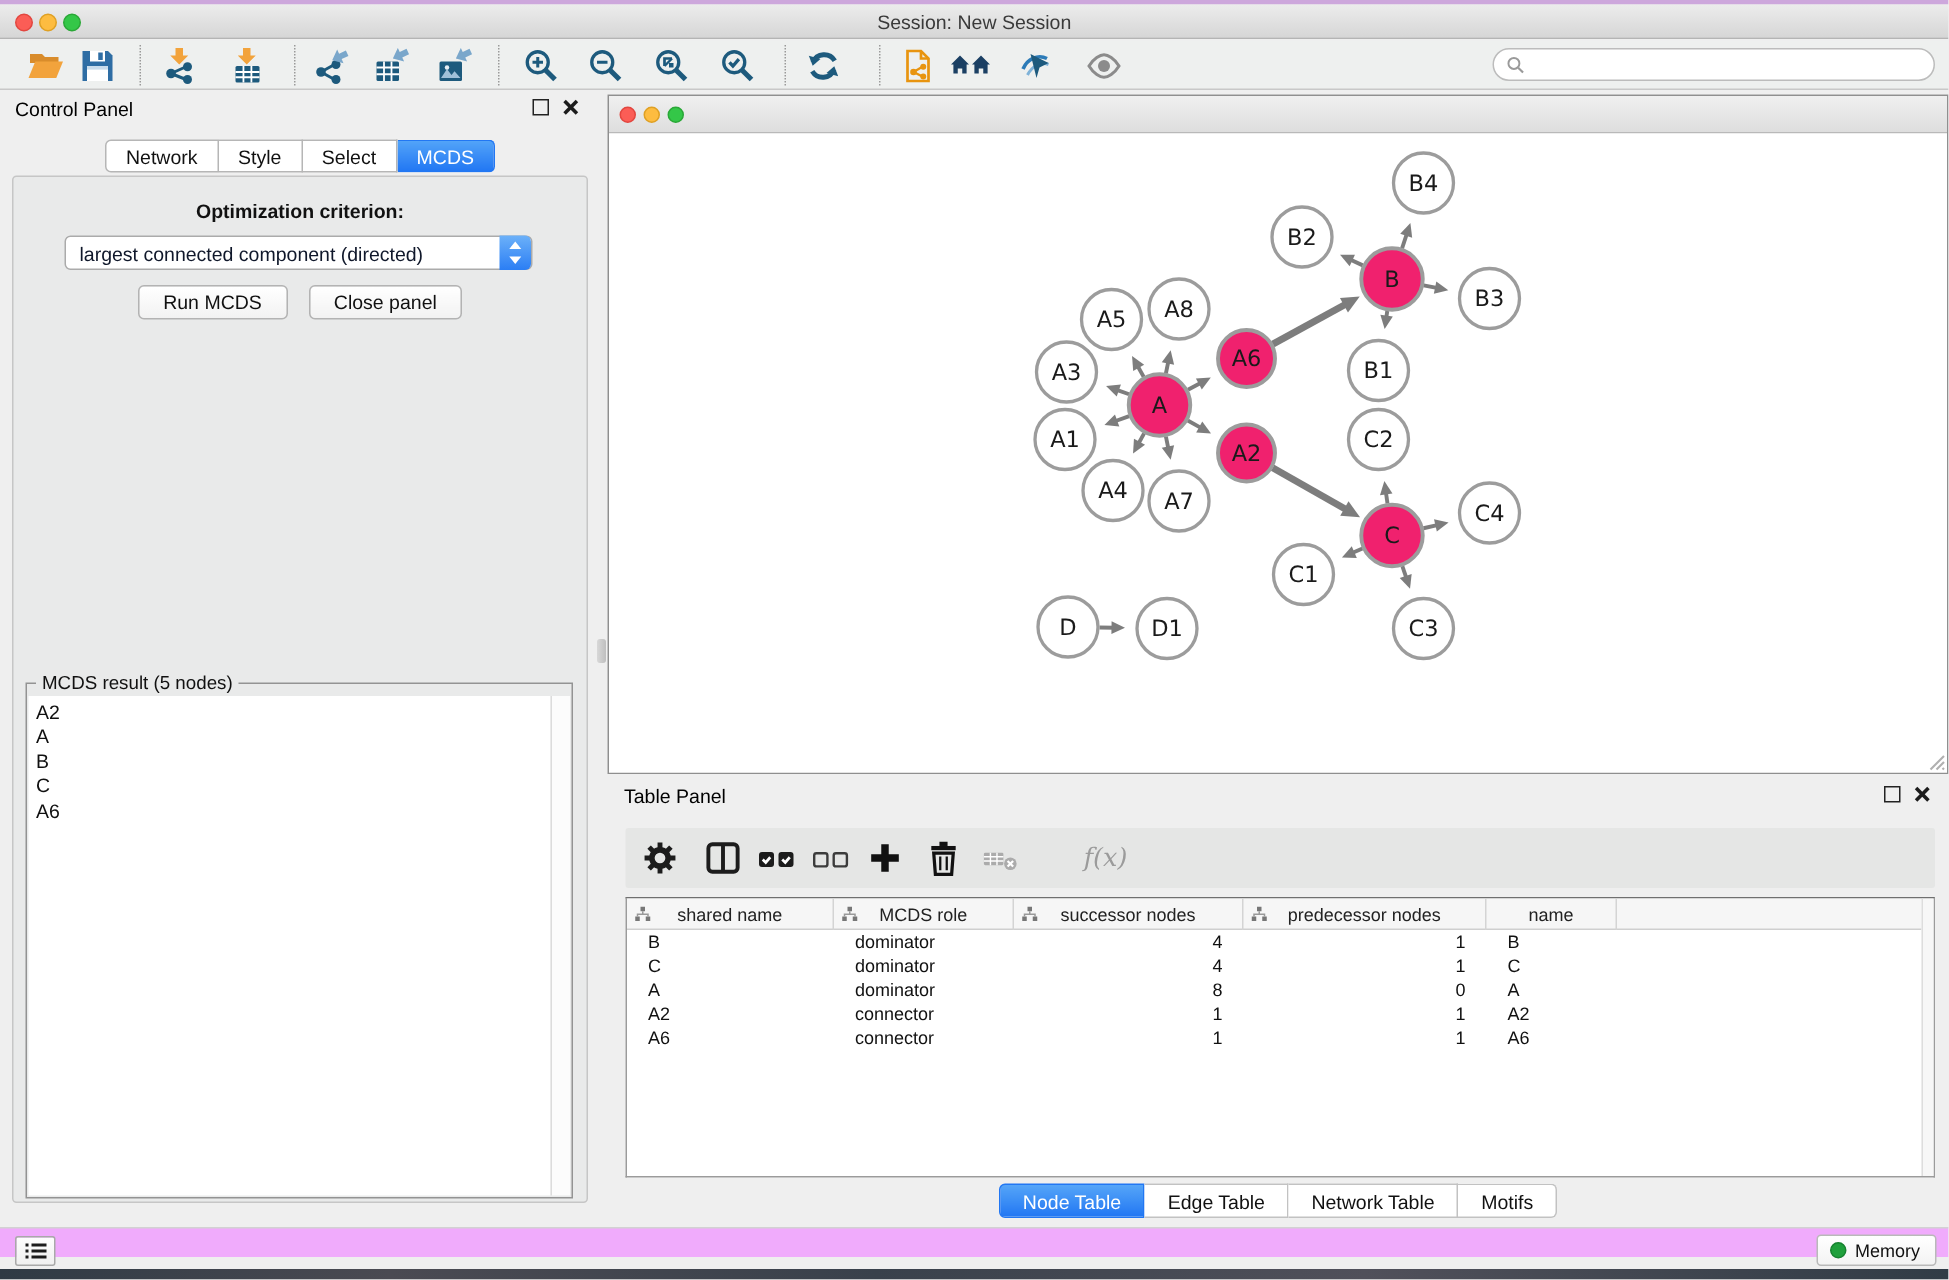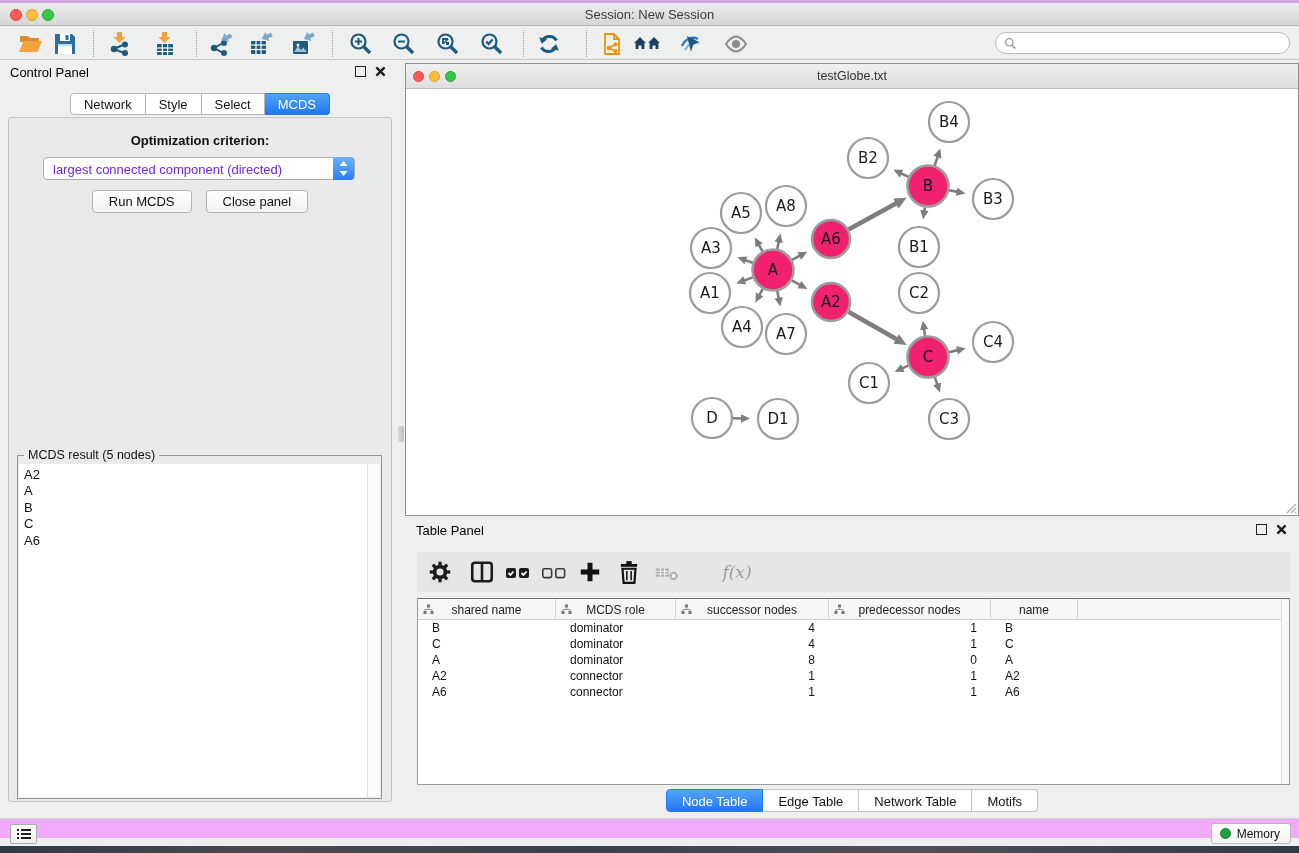--- a/index.html
+++ b/index.html
@@ -41,21 +41,21 @@
   .ctab { height:22px; padding:3px 13px 0 13px; font-size:13px; color:#111; background:#fff;
      border:1px solid #b6b6b6; border-left:none; }
   .ctab:first-child { border-left:1px solid #b6b6b6; border-radius:4px 0 0 4px; }
   .ctab:last-child { border-radius:0 4px 4px 0; }
   .ctab.active { background:linear-gradient(#52a3f8,#2277f3); color:#fff; border-color:#2277f3; }
 
   .cp-body { position:absolute; left:8px; right:8px; top:57px; bottom:16px; background:#e9eaea;
      border:1px solid #c6c6c6; border-radius:3px; }
   .opt-label { position:absolute; left:0; right:0; top:15px; text-align:center; font-size:13px; color:#111;font-weight:bold; }
   .dropdown { position:absolute; left:34px; right:36px; top:39px; height:23px; background:#fff;
-     border:1px solid #ababab; border-radius:4px; font-size:13px; color:#6d28d9; }
+     border:1px solid #ababab; border-radius:4px; font-size:13px; color:#0f172a; }
   .dropdown .dd-text { position:absolute; left:9px; top:4px; }
   .dd-stepper { position:absolute; right:0; top:-1px; width:21px; height:23px;
      background:linear-gradient(#6cb1f9,#2b7ef4); border-radius:0 4px 4px 0; }
   .dd-stepper svg { position:absolute; left:4px; top:3px; }
   .cp-buttons { position:absolute; left:0; right:0; top:72px; display:flex; justify-content:center; gap:14px; }
   .cbtn { height:23px; padding:3px 16px 3px 16px; background:linear-gradient(#ffffff,#f2f2f2);
      border:1px solid #b3b3b3; border-radius:4px; font-size:13px; color:#111; }
 
   .result-box { position:absolute; left:8px; right:9px; top:337px; bottom:2px; border:1px solid #939393; }
   .result-legend { position:absolute; left:6px; top:-8px; background:#e9eaea; padding:0 4px; font-size:12.5px; color:#111; }
@@ -331,21 +331,20 @@
     </div>
   </div>
 
   <div class="divider-grip"></div>
 
   <div class="net-window">
     <div class="net-titlebar">
       <span class="tl2 red"></span>
       <span class="tl2 yellow"></span>
       <span class="tl2 green"></span>
-      <div class="title">testGlobe.txt</div>
     </div>
     <svg class="net-canvas" viewBox="0 0 892 426">
         <g>
           <line x1="356.4750027307858" y1="162.25234861421217" x2="352.1337164847674" y2="154.51943248849184" stroke="#7d7d7d" stroke-width="2.6"></line>
           <polygon points="348.7069731878139,148.41554599079348 356.77511789680165,154.20735408109073 349.4504540995636,158.3194460374349" fill="#7d7d7d"></polygon>
         </g>
         <g>
           <line x1="371.27978837223725" y1="159.93027262898585" x2="373.03290264984633" y2="151.29955618537187" stroke="#7d7d7d" stroke-width="2.6"></line>
           <polygon points="374.42632211987706,144.43964494829748 376.7507295435107,154.09558250655442 368.5188360590215,152.42347914251752" fill="#7d7d7d"></polygon>
         </g>

